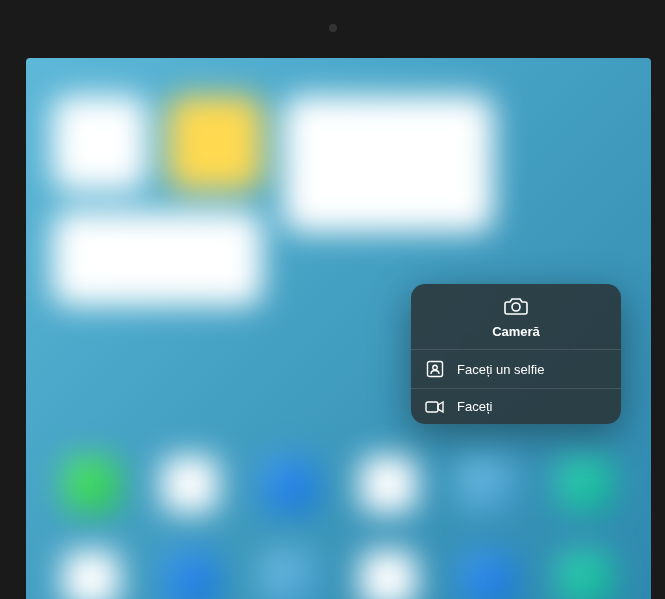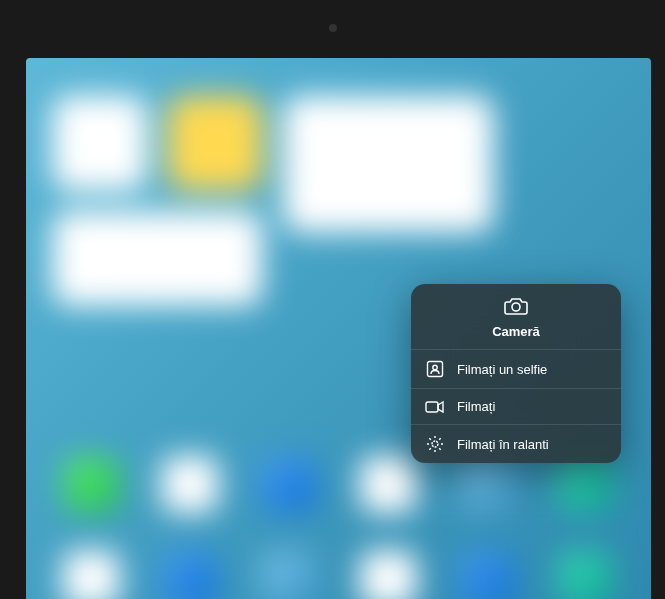--- a/index.html
+++ b/index.html
@@ -179,45 +179,29 @@
       </div>
 
       <div class="menu-item">
         <span class="menu-item-icon">
           <svg width="18" height="18" viewBox="0 0 18 18" fill="none" stroke="currentColor" stroke-width="1.4">
             <rect x="1.5" y="1.5" width="15" height="15" rx="2"></rect>
             <circle cx="9" cy="7.5" r="2.2"></circle>
             <path d="M5 14 C5 11.5 7 10.5 9 10.5 C11 10.5 13 11.5 13 14"></path>
           </svg>
         </span>
-        <span class="menu-item-label">Filmați un selfie</span>
+        <span class="menu-item-label">Faceți un selfie</span>
       </div>
 
       <div class="menu-item">
         <span class="menu-item-icon">
           <svg width="20" height="14" viewBox="0 0 20 14" fill="none" stroke="currentColor" stroke-width="1.4">
             <rect x="1" y="2" width="12" height="10" rx="2"></rect>
             <path d="M13 5 L18 2 L18 12 L13 9 Z"></path>
           </svg>
         </span>
-        <span class="menu-item-label">Filmați</span>
-      </div>
-
-
-      <div class="menu-item">
-        <span class="menu-item-icon">
-          <svg width="18" height="18" viewBox="0 0 18 18" fill="none" stroke="currentColor" stroke-width="1.4">
-            <circle cx="9" cy="9" r="3" stroke-dasharray="2 1"></circle>
-            <line x1="9" y1="1" x2="9" y2="3"></line>
-            <line x1="9" y1="15" x2="9" y2="17"></line>
-            <line x1="1" y1="9" x2="3" y2="9"></line>
-            <line x1="15" y1="9" x2="17" y2="9"></line>
-            <line x1="3.3" y1="3.3" x2="4.8" y2="4.8"></line>
-            <line x1="13.2" y1="13.2" x2="14.7" y2="14.7"></line>
-            <line x1="3.3" y1="14.7" x2="4.8" y2="13.2"></line>
-            <line x1="13.2" y1="4.8" x2="14.7" y2="3.3"></line>
-          </svg>
-        </span>
-        <span class="menu-item-label">Filmați în ralanti</span>
-      </div>
+        <span class="menu-item-label">Faceți</span>
+      </div>
+
+
     </div>
   </div>
 </div>
 
 </body></html>

